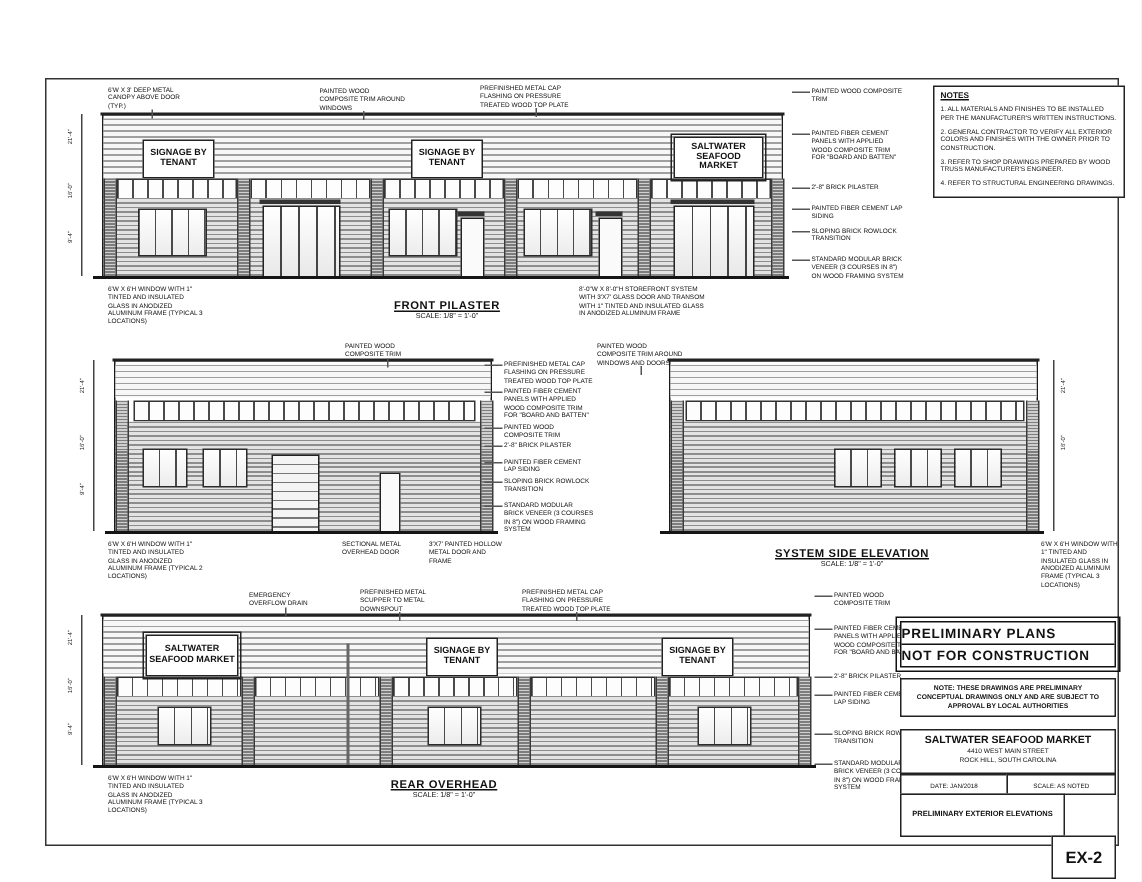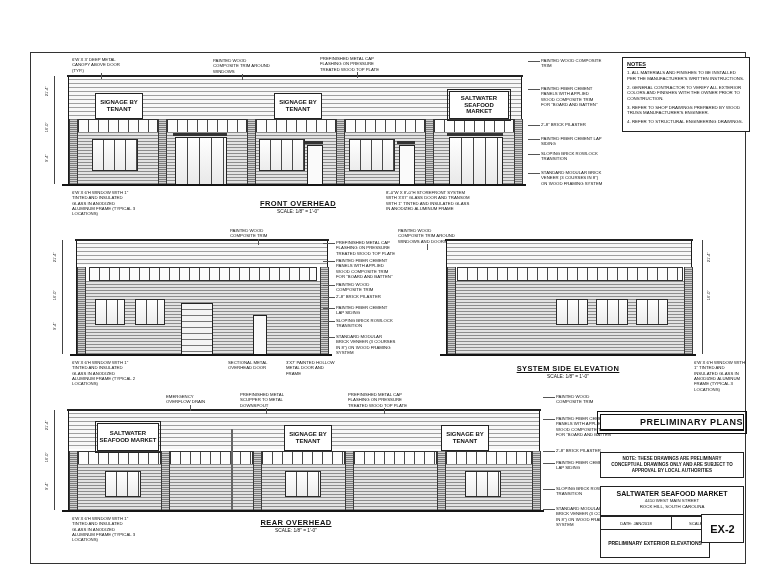--- a/index.html
+++ b/index.html
@@ -28,21 +28,21 @@
   .lr::before{content:"";position:absolute;right:100%;top:3px;width:12px;border-top:1px solid #555;margin-right:1px;}
   .ld::after{content:"";position:absolute;left:50%;top:100%;height:6px;border-left:1px solid #555;}
   .dwg-label{position:absolute;text-align:center;z-index:4;}
   .dwg-label .t{font-size:7.5px;font-weight:bold;letter-spacing:.4px;text-decoration:underline;}
   .dwg-label .s{font-size:4.8px;margin-top:1px;}
   .dim{position:absolute;writing-mode:vertical-rl;transform:rotate(180deg);font-size:4px;color:#222;white-space:nowrap;z-index:4;}
   .vline{position:absolute;width:1px;background:#444;}
   .notes{position:absolute;border:1px solid #222;padding:3px 4px;font-size:4.4px;line-height:1.3;background:#fff;}
   .notes .nt{font-size:5.5px;font-weight:bold;text-decoration:underline;margin-bottom:2px;}
   .notes .ni{margin-bottom:3px;}
-  .stamp{position:absolute;border:1.5px solid #111;outline:1px solid #111;outline-offset:2px;background:#fff;text-align:right;z-index:5;}
+  .stamp{position:absolute;border:1.5px solid #111;outline:1px solid #111;outline-offset:2px;background:#fff;text-align:left;z-index:5;}
   .stamp .l{font-size:9px;font-weight:bold;letter-spacing:.5px;padding:2px 0;}
   .stamp .l1{border-bottom:1px solid #111;}
   .tbbox{position:absolute;border:1px solid #222;background:#fff;text-align:center;z-index:5;}
   .disc{font-size:4.5px;font-weight:bold;line-height:1.35;padding:3px 6px;}
   .proj .pn{font-size:7px;font-weight:bold;margin-top:3px;}
   .proj .pa{font-size:4.4px;margin-top:1px;}
   .cell{position:absolute;border:1px solid #222;background:#fff;display:flex;align-items:center;justify-content:center;font-size:4.2px;z-index:5;}
   .sheetno{font-size:11px;font-weight:bold;}
   .shtitle{font-size:5px;font-weight:bold;line-height:1.3;padding:0 4px;}
 </style>
@@ -93,21 +93,21 @@
   <div class="ann ld" style="left:320px;top:56px;width:74px;">PREFINISHED METAL CAP FLASHING ON PRESSURE TREATED WOOD TOP PLATE</div>
   <div class="ann lr" style="left:541px;top:58px;width:62px;">PAINTED WOOD COMPOSITE TRIM</div>
   <div class="ann lr" style="left:541px;top:86px;width:62px;">PAINTED FIBER CEMENT PANELS WITH APPLIED WOOD COMPOSITE TRIM FOR "BOARD AND BATTEN"</div>
   <div class="ann lr" style="left:541px;top:122px;width:62px;">2'-8" BRICK PILASTER</div>
   <div class="ann lr" style="left:541px;top:136px;width:62px;">PAINTED FIBER CEMENT LAP SIDING</div>
   <div class="ann lr" style="left:541px;top:151px;width:62px;">SLOPING BRICK ROWLOCK TRANSITION</div>
   <div class="ann lr" style="left:541px;top:170px;width:62px;">STANDARD MODULAR BRICK VENEER (3 COURSES IN 8") ON WOOD FRAMING SYSTEM</div>
   <div class="ann" style="left:72px;top:190px;width:66px;">6'W X 6'H WINDOW WITH 1" TINTED AND INSULATED GLASS IN ANODIZED ALUMINUM FRAME (TYPICAL 3 LOCATIONS)</div>
   <div class="ann" style="left:386px;top:190px;width:84px;">8'-0"W X 8'-0"H STOREFRONT SYSTEM WITH 3'X7' GLASS DOOR AND TRANSOM WITH 1" TINTED AND INSULATED GLASS IN ANODIZED ALUMINUM FRAME</div>
   <div class="dwg-label" style="left:240px;top:199px;width:116px;">
-    <div class="t">FRONT OVERHEAD</div>
+    <div class="t">FRONT PILASTER</div>
     <div class="s">SCALE: 1/8" = 1'-0"</div>
   </div>
 
   <div class="bldg" style="left:76px;top:240px;width:250px;height:114px;">
     <div class="cap"></div>
     <div class="lap" style="top:2px;height:22px;"></div>
     <div class="tr" style="left:12px;top:26px;width:226px;"></div>
     <div class="brick" style="top:40px;height:74px;"></div>
     <div class="p" style="left:0;top:26px;"></div>
     <div class="p" style="left:243px;top:26px;"></div>
@@ -203,24 +203,25 @@
   <div class="notes" style="left:622px;top:57px;width:118px;">
     <div class="nt">NOTES</div>
     <div class="ni">1.  ALL MATERIALS AND FINISHES TO BE INSTALLED PER THE MANUFACTURER'S WRITTEN INSTRUCTIONS.</div>
     <div class="ni">2.  GENERAL CONTRACTOR TO VERIFY ALL EXTERIOR COLORS AND FINISHES WITH THE OWNER PRIOR TO CONSTRUCTION.</div>
     <div class="ni">3.  REFER TO SHOP DRAWINGS PREPARED BY WOOD TRUSS MANUFACTURER'S ENGINEER.</div>
     <div class="ni">4.  REFER TO STRUCTURAL ENGINEERING DRAWINGS.</div>
   </div>
 
   <div class="stamp" style="left:600px;top:414px;width:142px;">
     <div class="l l1">PRELIMINARY PLANS</div>
+    <div class="l">NOT FOR CONSTRUCTION</div>
   </div>
   <div class="tbbox disc" style="left:600px;top:452px;width:130px;">NOTE: THESE DRAWINGS ARE PRELIMINARY CONCEPTUAL DRAWINGS ONLY AND ARE SUBJECT TO APPROVAL BY LOCAL AUTHORITIES</div>
   <div class="tbbox proj" style="left:600px;top:486px;width:142px;height:28px;">
     <div class="pn">SALTWATER SEAFOOD MARKET</div>
     <div class="pa">4410 WEST MAIN STREET</div>
     <div class="pa">ROCK HILL, SOUTH CAROLINA</div>
   </div>
   <div class="cell" style="left:600px;top:516px;width:70px;height:12px;">DATE: JAN/2018</div>
   <div class="cell" style="left:671px;top:516px;width:71px;height:12px;">SCALE: AS NOTED</div>
   <div class="cell shtitle" style="left:600px;top:529px;width:100px;height:27px;">PRELIMINARY EXTERIOR ELEVATIONS</div>
-  <div class="cell sheetno" style="left:701px;top:514px;width:41px;height:27px;">EX-2</div>
+  <div class="cell sheetno" style="left:701px;top:557px;width:41px;height:27px;">EX-2</div>
 </div>
 
 </body></html>

